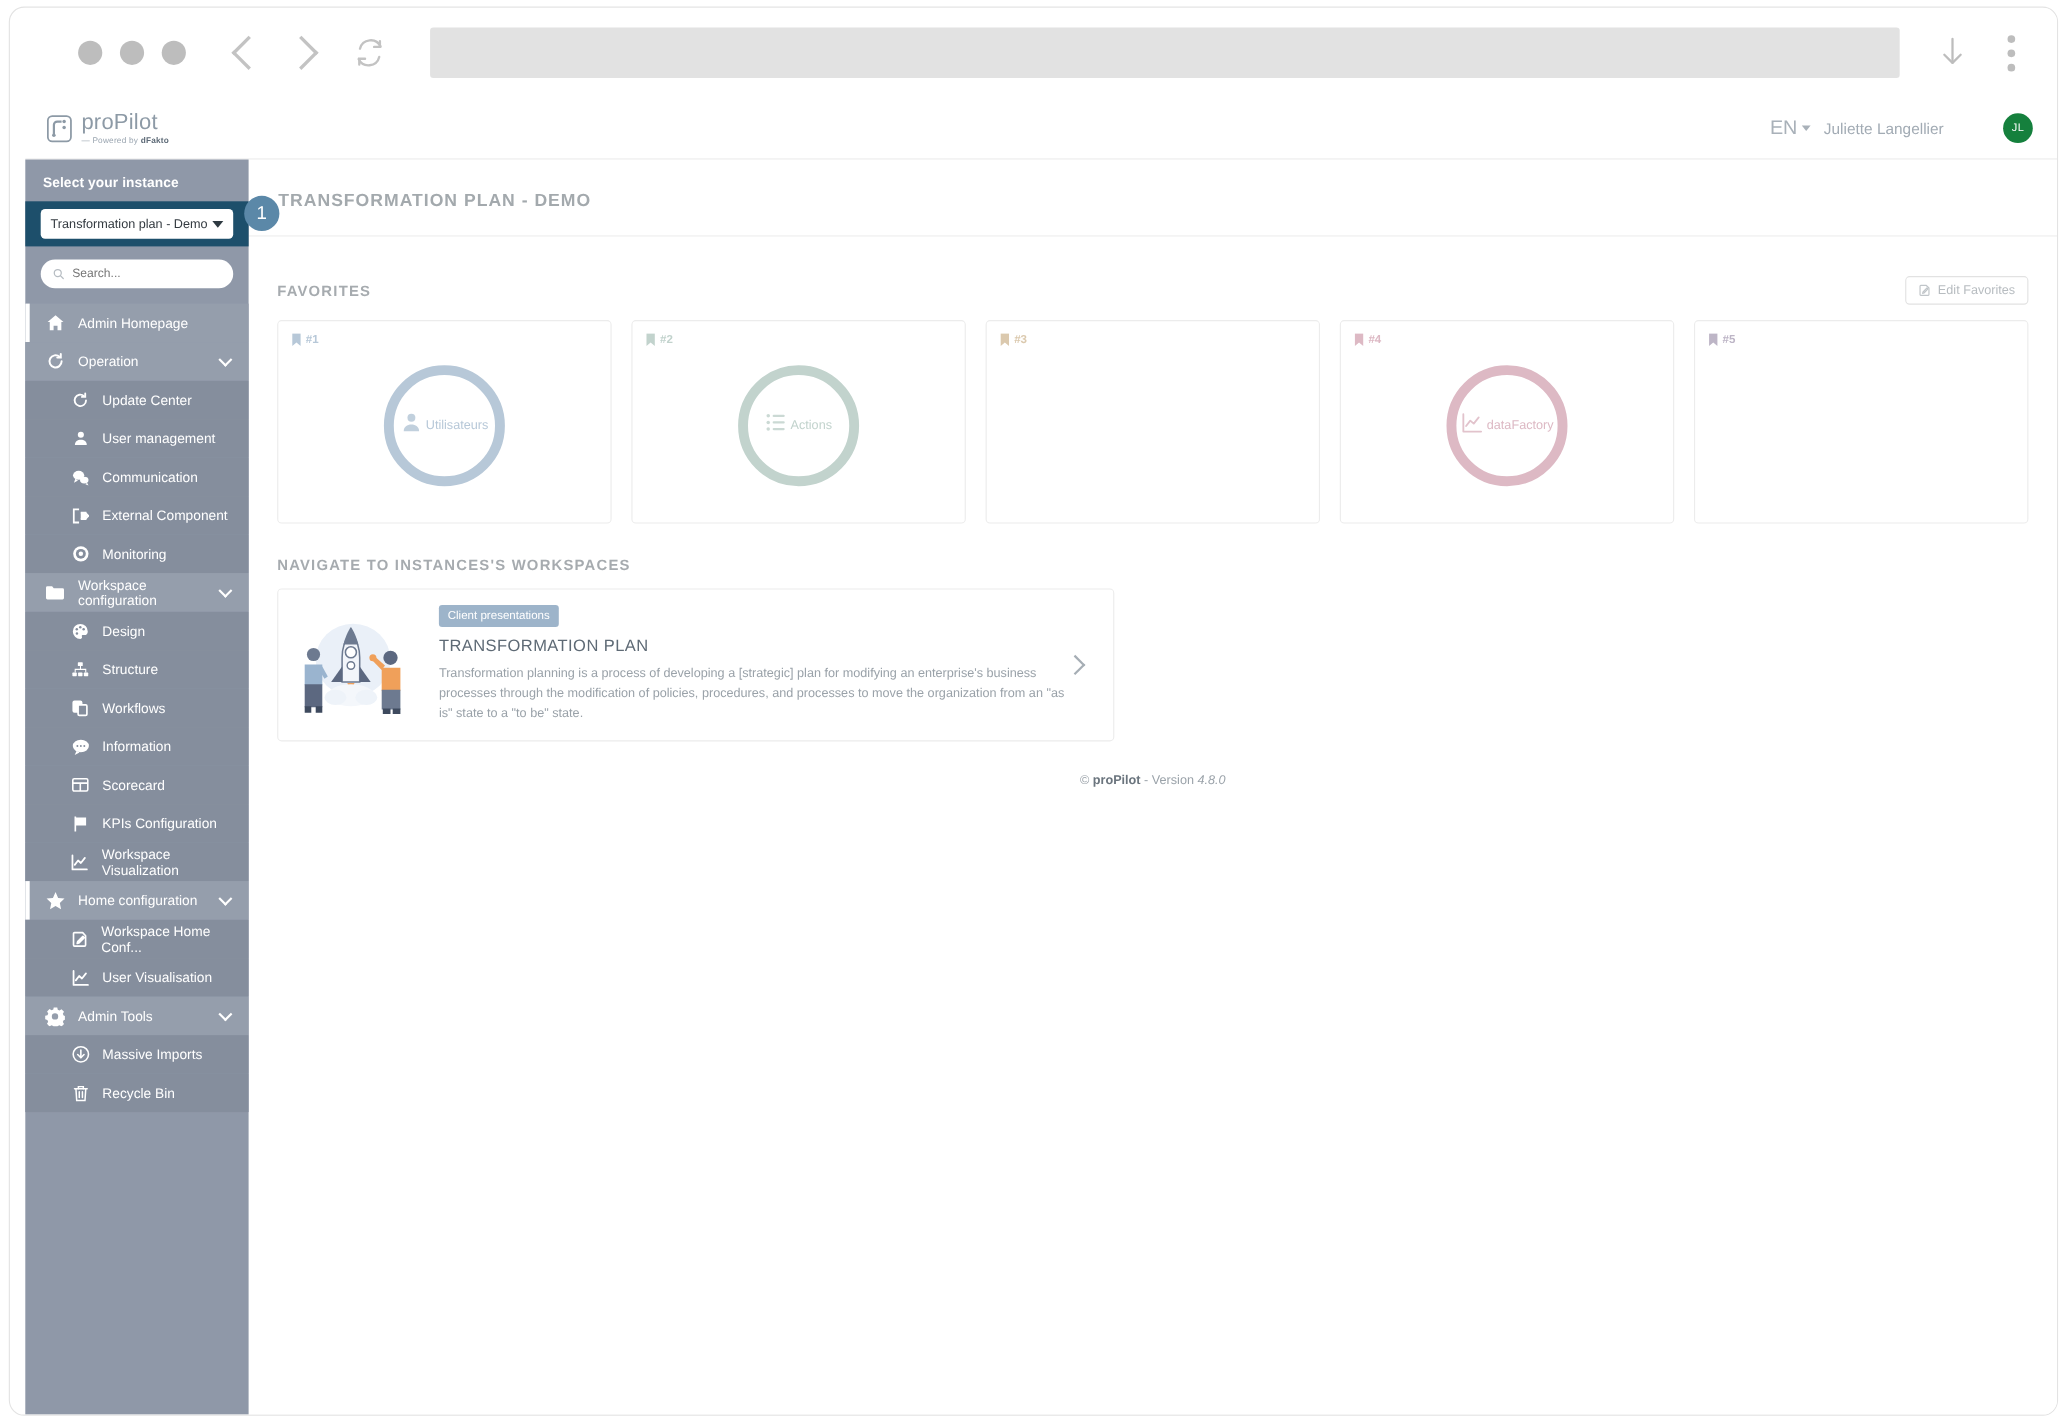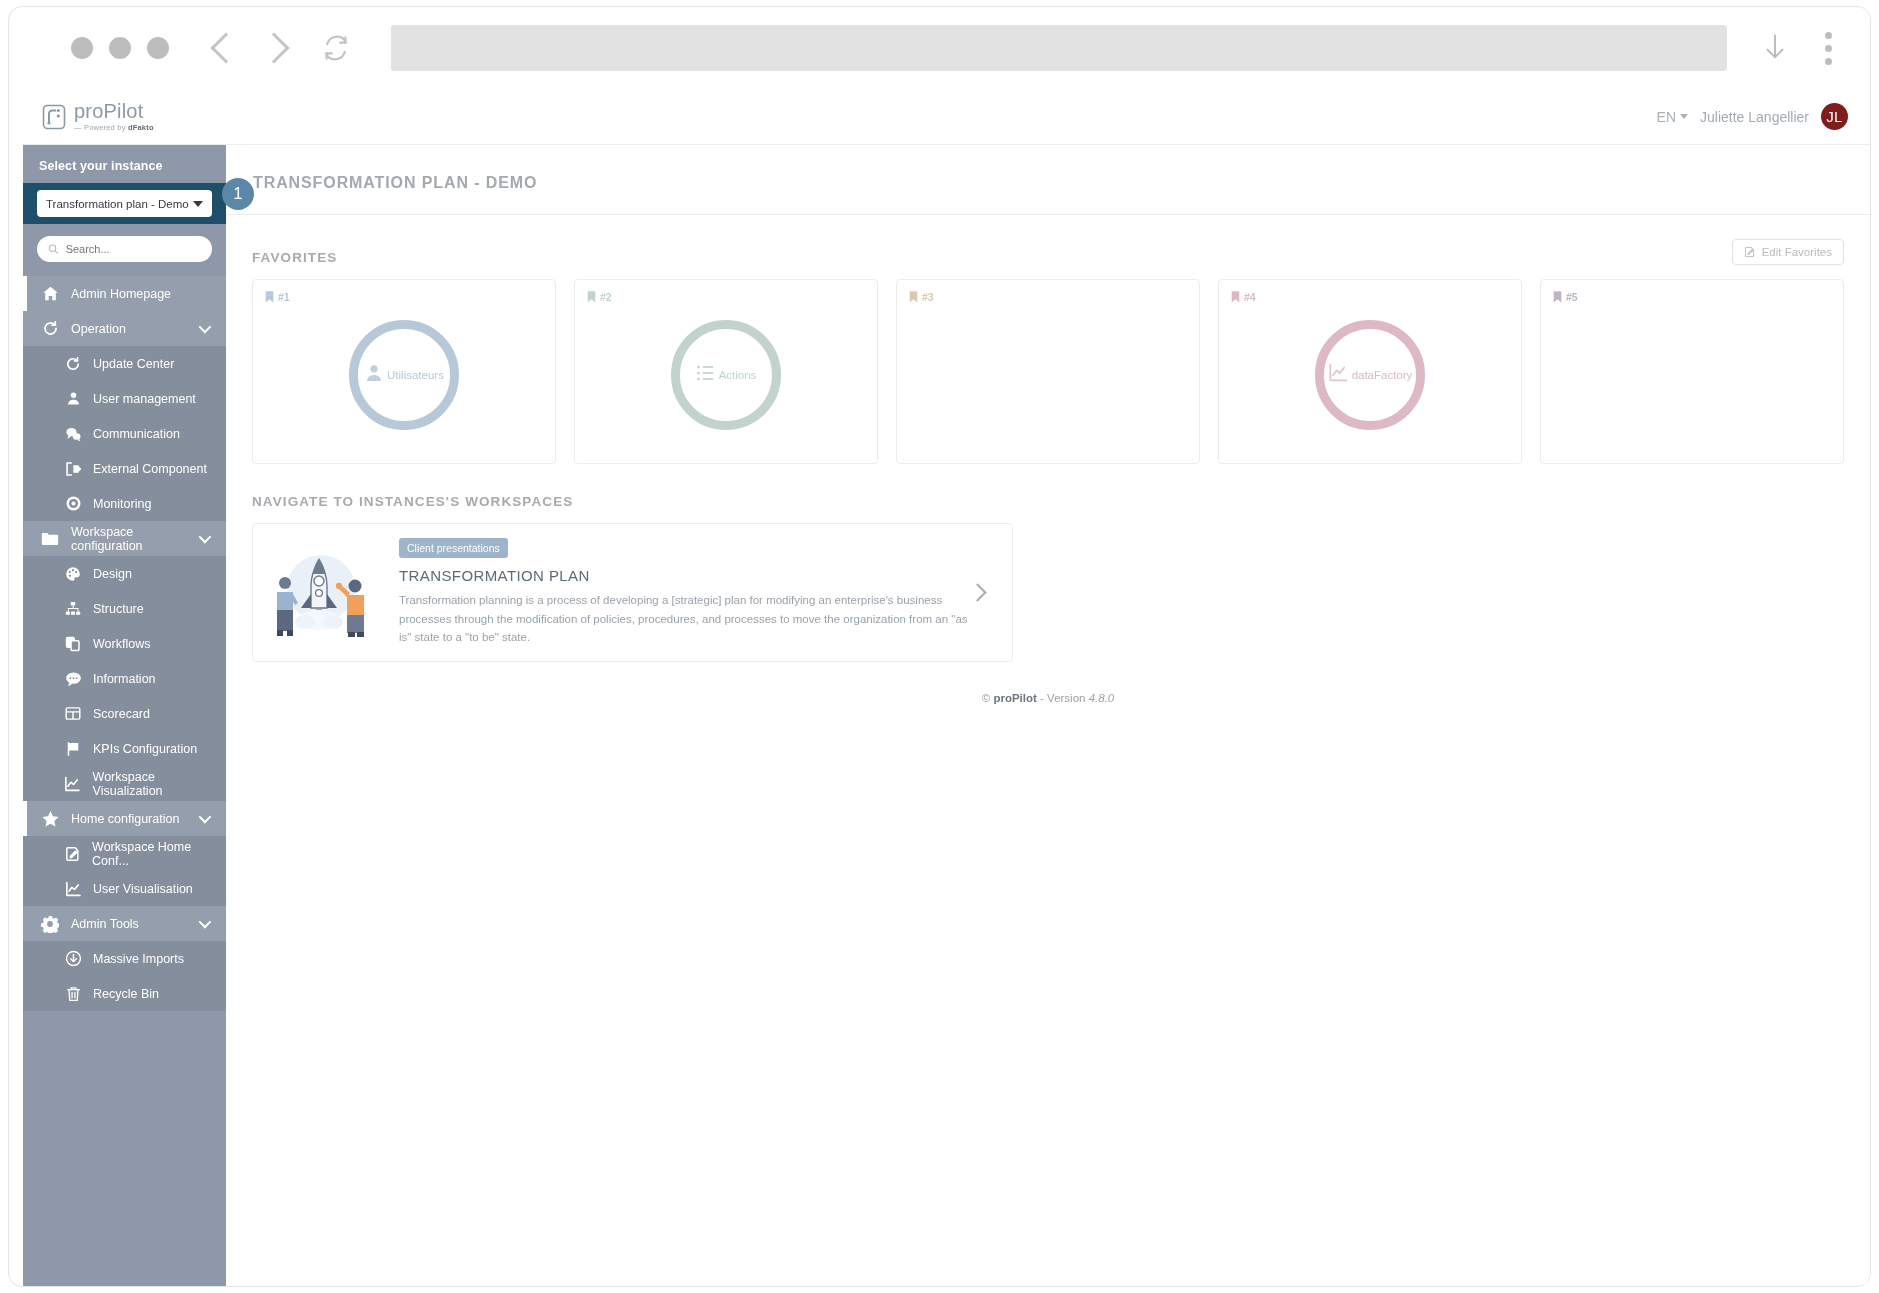--- a/index.html
+++ b/index.html
@@ -64,33 +64,34 @@
   }
   .logo-wrap { display: flex; align-items: center; gap: 7px; }
   .logo-text { display: flex; flex-direction: column; line-height: 1; }
   .logo-name { font-size: 20px; color: #8d9aa6; letter-spacing: .2px; }
   .logo-sub {
     font-size: 7.5px; color: #9aa5b0; letter-spacing: .2px;
     margin-top: 3px; white-space: nowrap;
   }
   .logo-sub b { color: #5d6a77; }
   .header-right { display: flex; align-items: center; gap: 12px; }
-  .lang { font-size: 14px; color: #a9b1b9; display: flex; align-items: center; gap: 4px; }
+  .lang { font-size: 18px; color: #a9b1b9; display: flex; align-items: center; gap: 4px; }
   .caret-dn {
     width: 0; height: 0;
     border-left: 4.5px solid transparent;
     border-right: 4.5px solid transparent;
     border-top: 5px solid #a9b1b9;
   }
   .user-name { font-size: 14px; color: #a2abb4; }
   .avatar {
     width: 27px; height: 27px; border-radius: 50%;
-    background: #7f1d1d; color: #ffffff;
-    font-size: 15px; display: flex; align-items: center; justify-content: center;
+    background: #15803d; color: #ffffff;
+    font-size: 10px; display: flex; align-items: center; justify-content: center;
     letter-spacing: .4px;
+    margin-left: 42px;
   }
 
   
   .body-row { display: flex; height: 1141px; }
 
   
   .sidebar {
     width: 203px;
     background: #8f98a8;
     position: relative;
@@ -183,21 +184,21 @@
     display: flex; flex-direction: column;
     overflow: hidden;
   }
   .page-title {
     font-size: 16px; color: #a3a9ad; letter-spacing: .9px;
     padding: 29px 0 22px 27px;
     border-bottom: 1px solid #ededed;
     font-weight: bold;
   }
   .content { padding: 24px 26px 0 26px; }
-  .section-row { display: flex; align-items: flex-end; justify-content: space-between; }
+  .section-row { display: flex; align-items: center; justify-content: space-between; margin-top: 12px; }
   .section-title {
     font-size: 13.5px; font-weight: bold; color: #a6abaf; letter-spacing: 1.1px;
   }
   .edit-fav-btn {
     display: flex; align-items: center; gap: 6px;
     border: 1px solid #e2e2e2; border-radius: 4px;
     padding: 6px 11px;
     font-size: 11.5px; color: #b7bcc0;
     background: #ffffff; cursor: pointer;
     font-family: "Liberation Sans", sans-serif;

